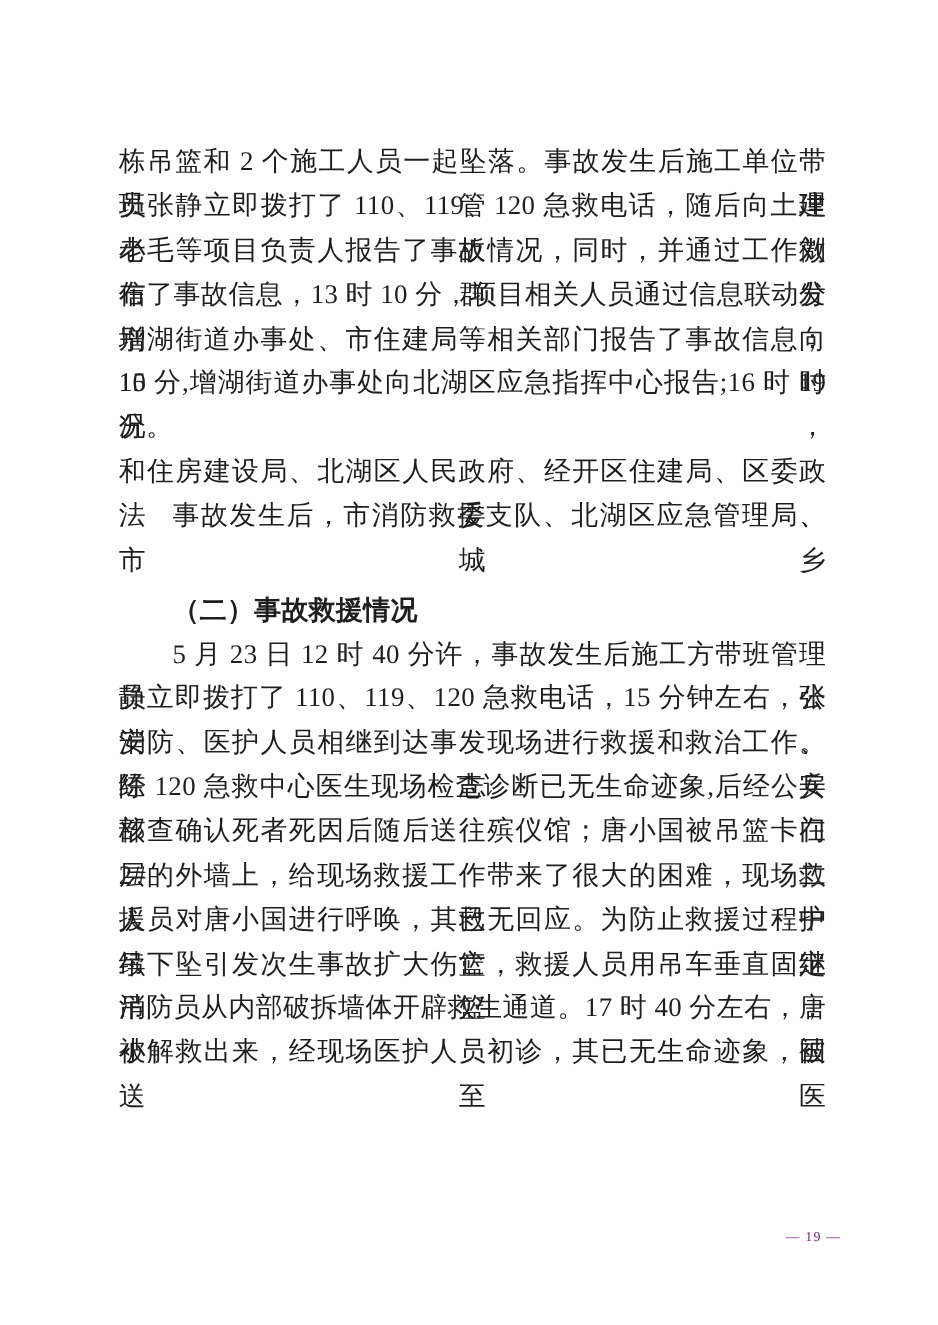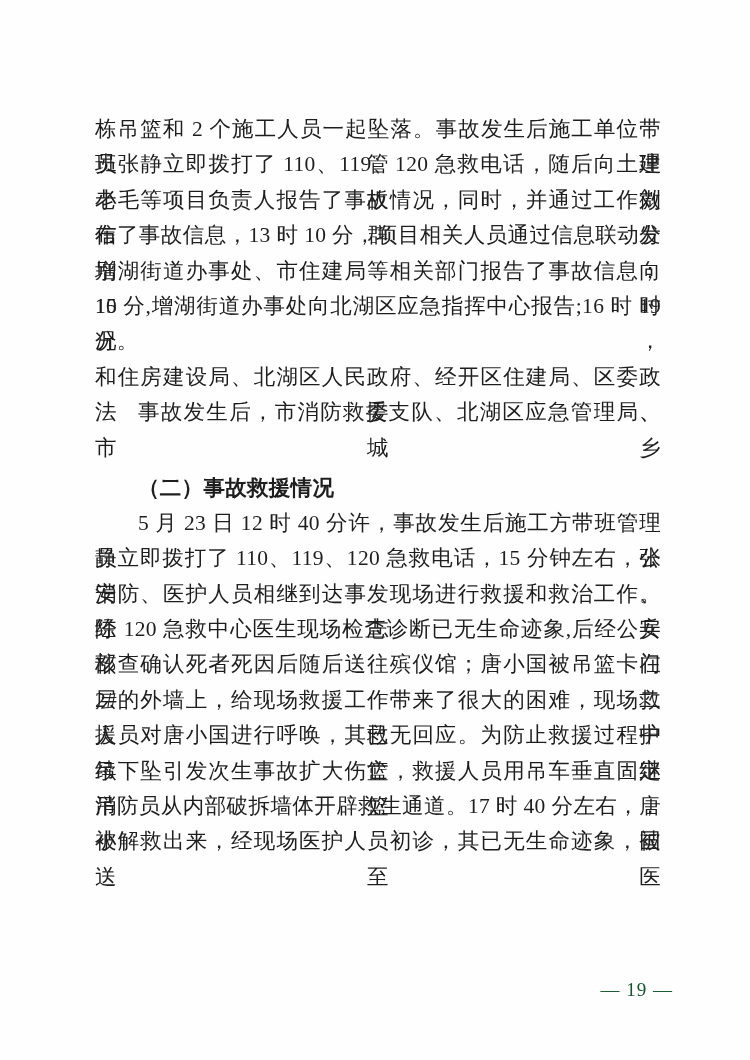--- a/index.html
+++ b/index.html
@@ -38,23 +38,23 @@
     text-indent: 43px;
   }
   .bold {
     font-weight: bold;
     margin-top: 40px;
   }
   .page-number {
     position: absolute;
     top: 980px;
     right: 89px;
-    font-size: 19px;
+    font-size: 11px;
     line-height: 20px;
-    color: #14532d;
+    color: #701a75;
     letter-spacing: 1px;
   }
 </style>
 </head>
 <body>
 
 <div class="page">
   <div class="content">
 
     <div class="line j">栋吊篮和 2 个施工人员一起坠落。事故发生后施工单位带班管理</div>

